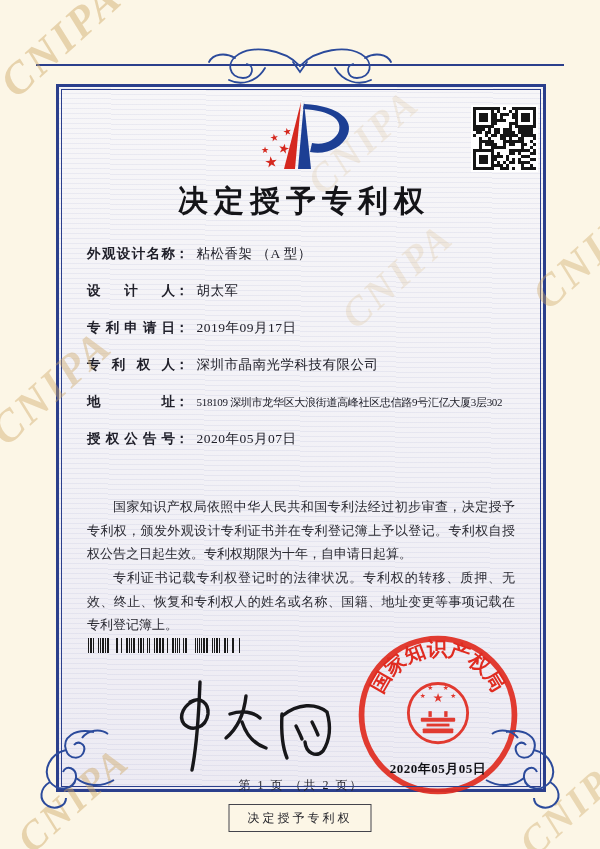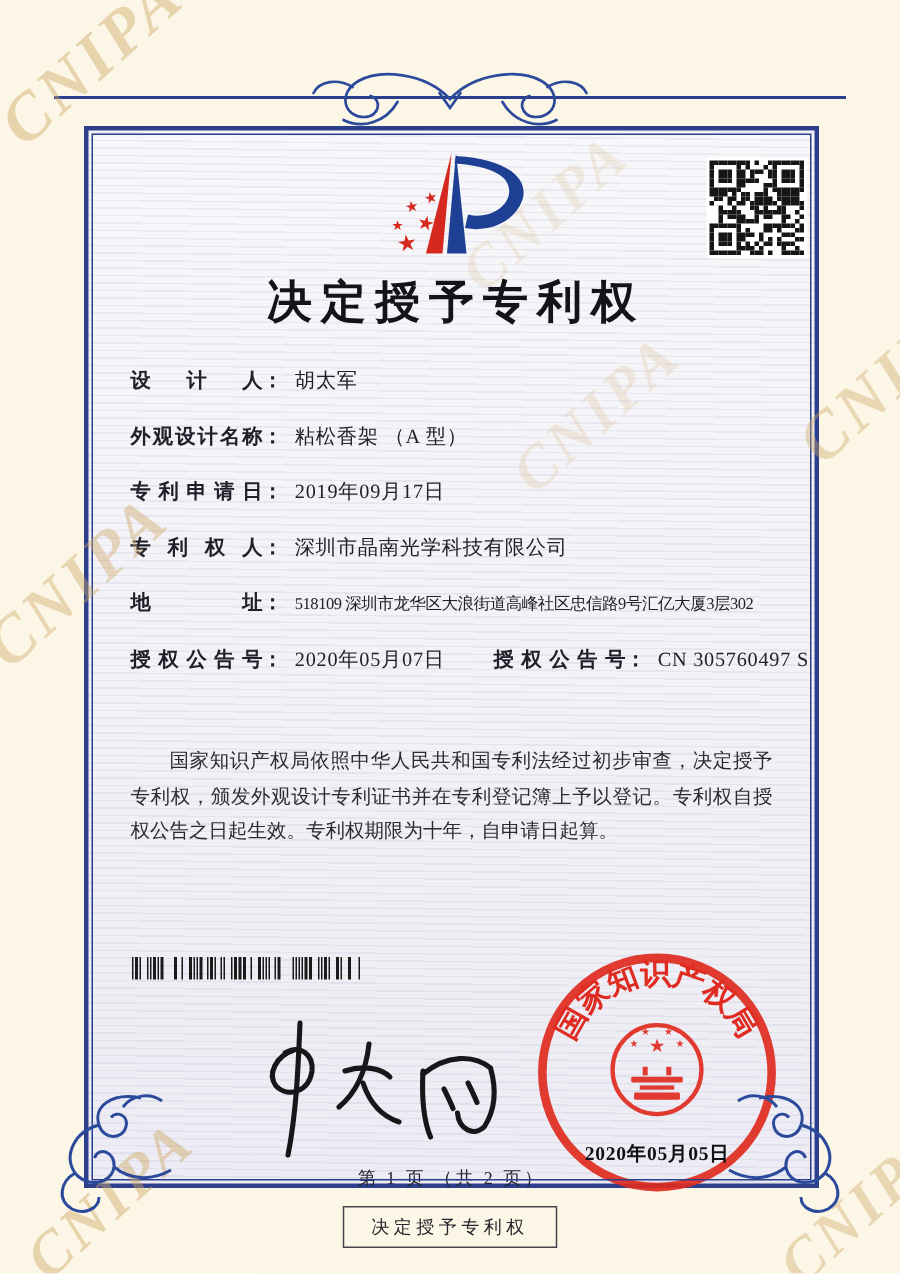--- a/index.html
+++ b/index.html
@@ -379,46 +379,44 @@
         <i style="left:51px;top:60px"></i>
         <i style="left:54px;top:60px"></i>
         <i style="left:57px;top:60px"></i>
         <i style="left:60px;top:60px"></i>
       </div>
 
     <div class="title">决定授予专利权</div>
 
     <div class="fields">
       <div class="frow">
+        <span class="flabel">外观设计名称</span><span class="fcolon">：</span><span class="fvalue">粘松香架 （A 型）</span>
+      </div>
+      <div class="frow">
         <span class="flabel">设计人</span><span class="fcolon">：</span><span class="fvalue">胡太军</span>
-      </div>
-      <div class="frow">
-        <span class="flabel">外观设计名称</span><span class="fcolon">：</span><span class="fvalue">粘松香架 （A 型）</span>
       </div>
       <div class="frow">
         <span class="flabel">专利申请日</span><span class="fcolon">：</span><span class="fvalue">2019年09月17日</span>
       </div>
       <div class="frow">
         <span class="flabel">专利权人</span><span class="fcolon">：</span><span class="fvalue">深圳市晶南光学科技有限公司</span>
       </div>
       <div class="frow">
         <span class="flabel">地址</span><span class="fcolon">：</span><span class="fvalue long">518109 深圳市龙华区大浪街道高峰社区忠信路9号汇亿大厦3层302</span>
       </div>
       <div class="frow double">
         <span class="fpair first">
           <span class="flabel">授权公告号</span><span class="fcolon">：</span><span class="fvalue">2020年05月07日</span>
         </span>
-        <span class="fpair">
-          <span class="flabel">授权公告号</span><span class="fcolon">：</span><span class="fvalue">CN 305760497 S</span>
-        </span>
       </div>
     </div>
 
     <div class="body-text">
       <p>国家知识产权局依照中华人民共和国专利法经过初步审查，决定授予专利权，颁发外观设计专利证书并在专利登记簿上予以登记。专利权自授权公告之日起生效。专利权期限为十年，自申请日起算。</p>
+      <p>专利证书记载专利权登记时的法律状况。专利权的转移、质押、无效、终止、恢复和专利权人的姓名或名称、国籍、地址变更等事项记载在专利登记簿上。</p>
     </div>
 
     <div class="barcode">
         <i style="left:0px;width:1px"></i>
         <i style="left:2px;width:2px"></i>
         <i style="left:5px;width:1px"></i>
         <i style="left:10px;width:1px"></i>
         <i style="left:12px;width:1px"></i>
         <i style="left:14px;width:2px"></i>
         <i style="left:17px;width:1px"></i>

